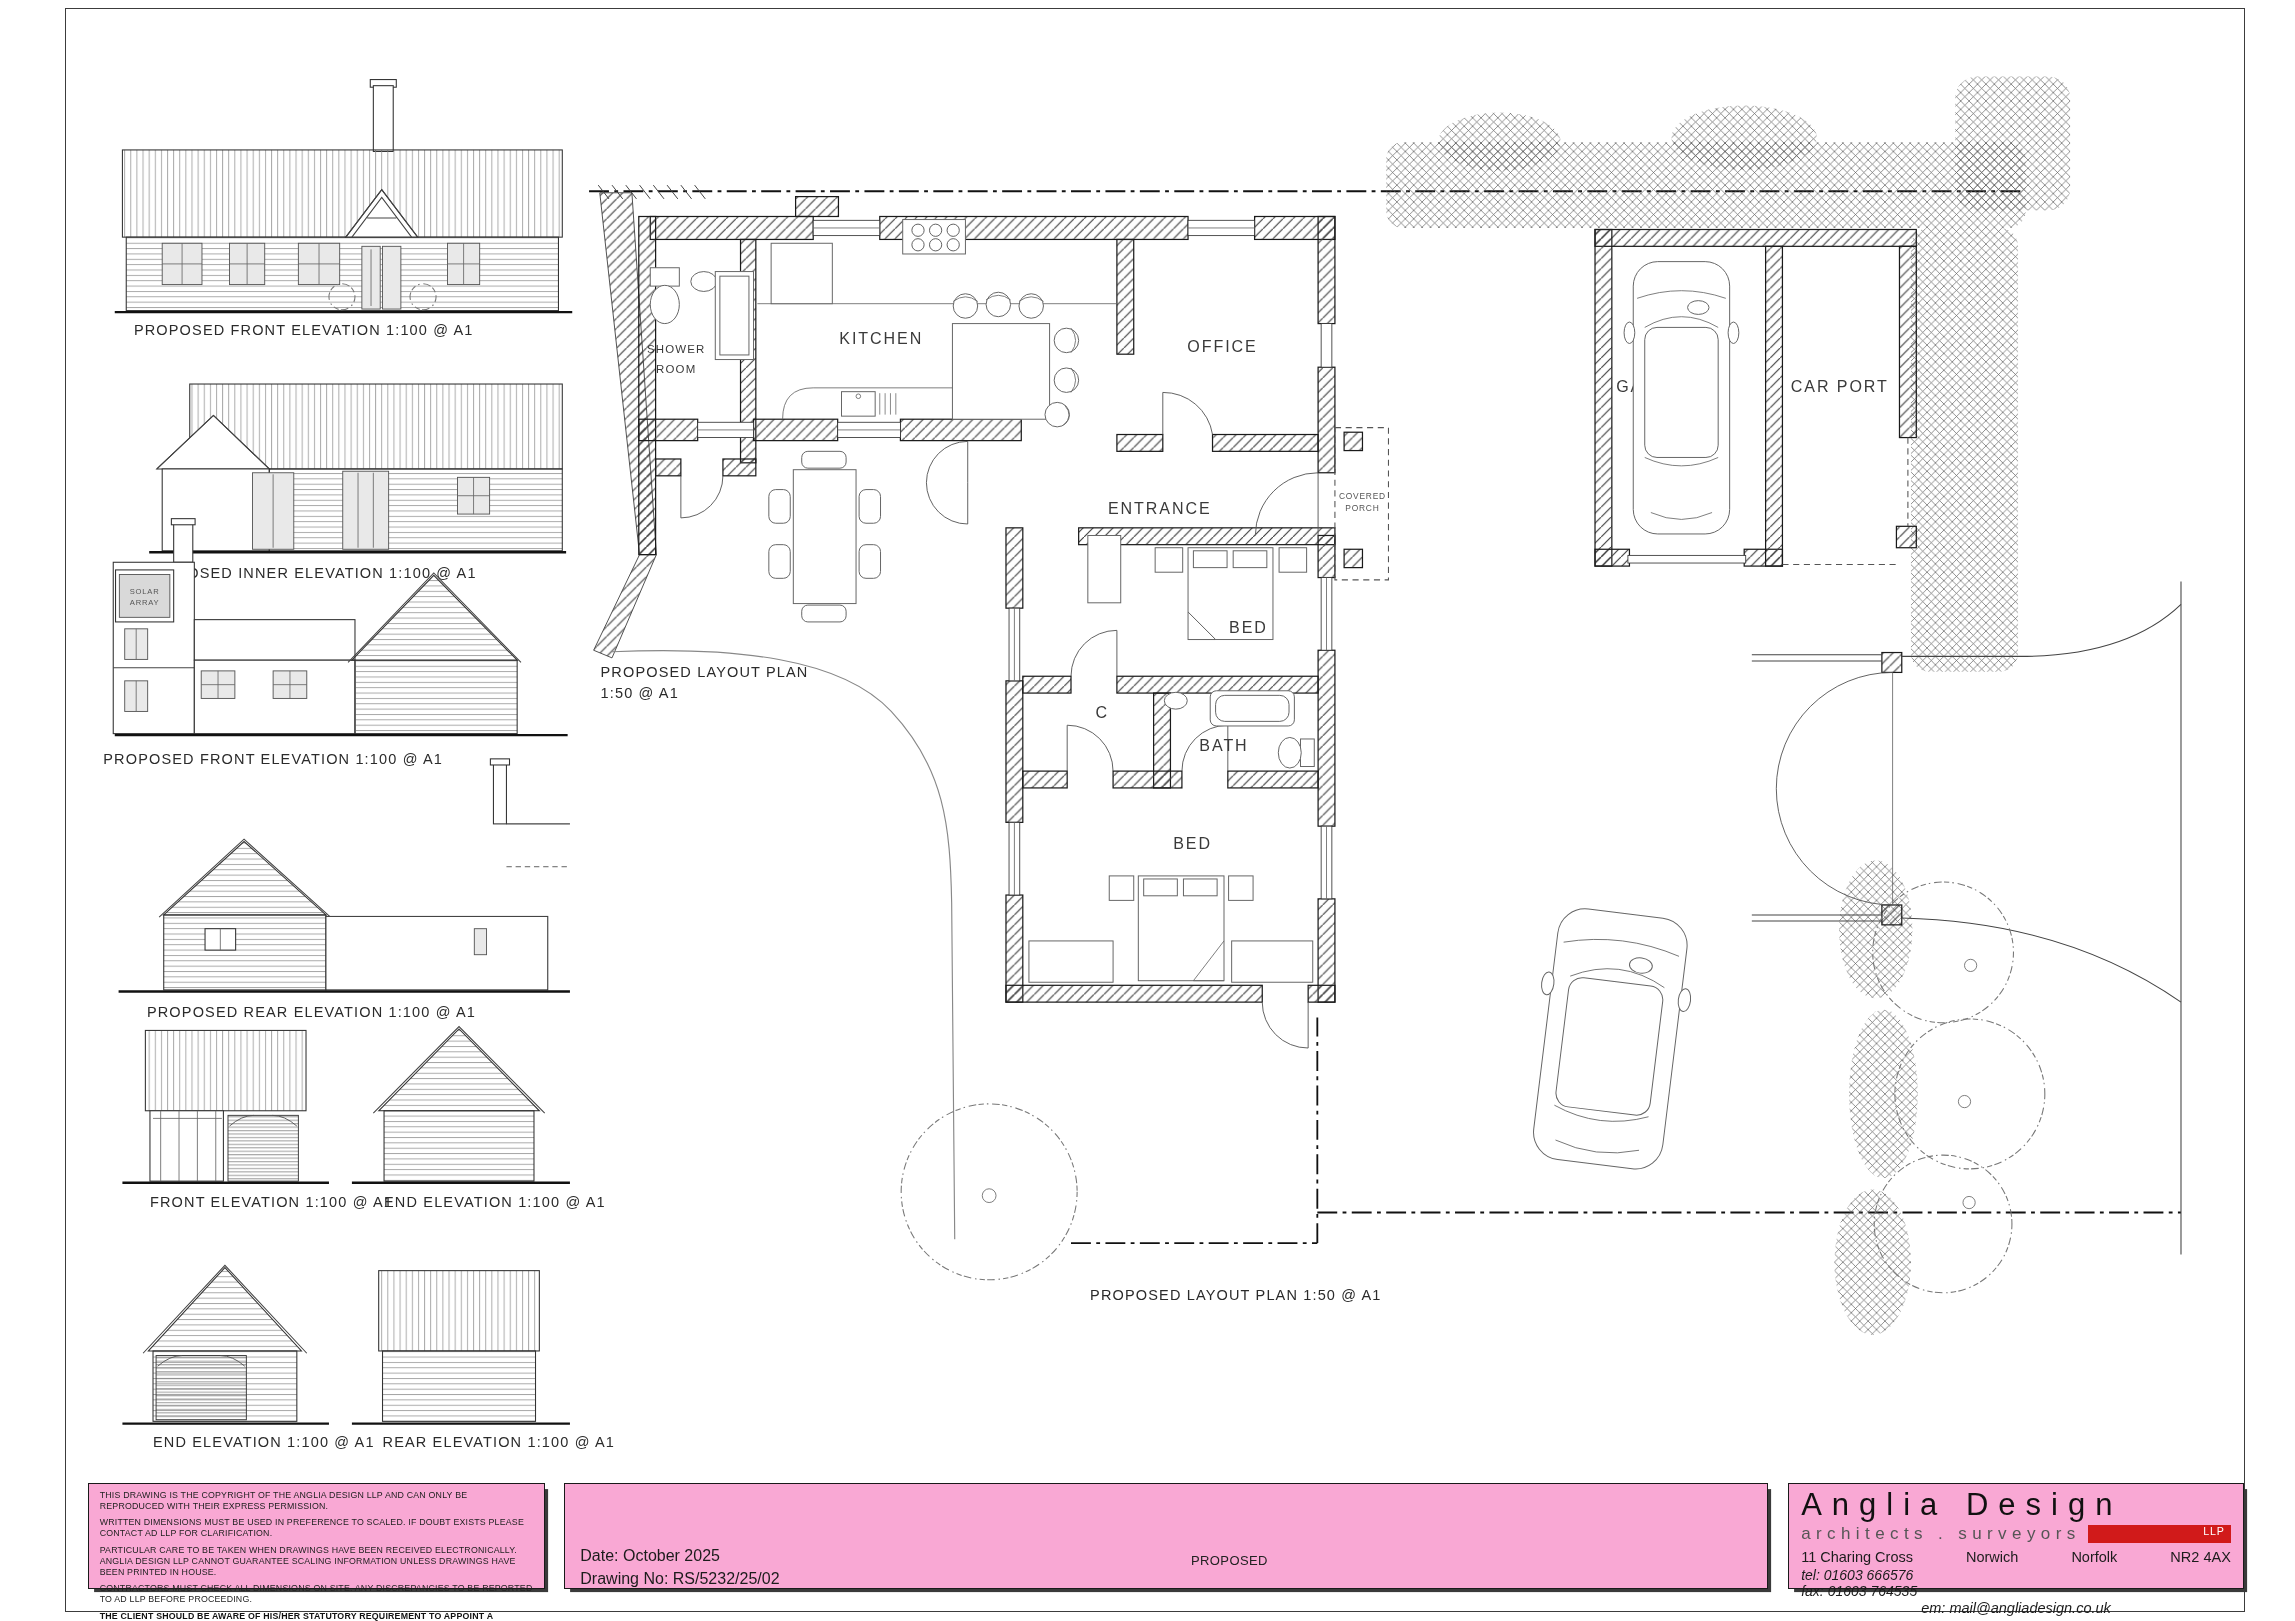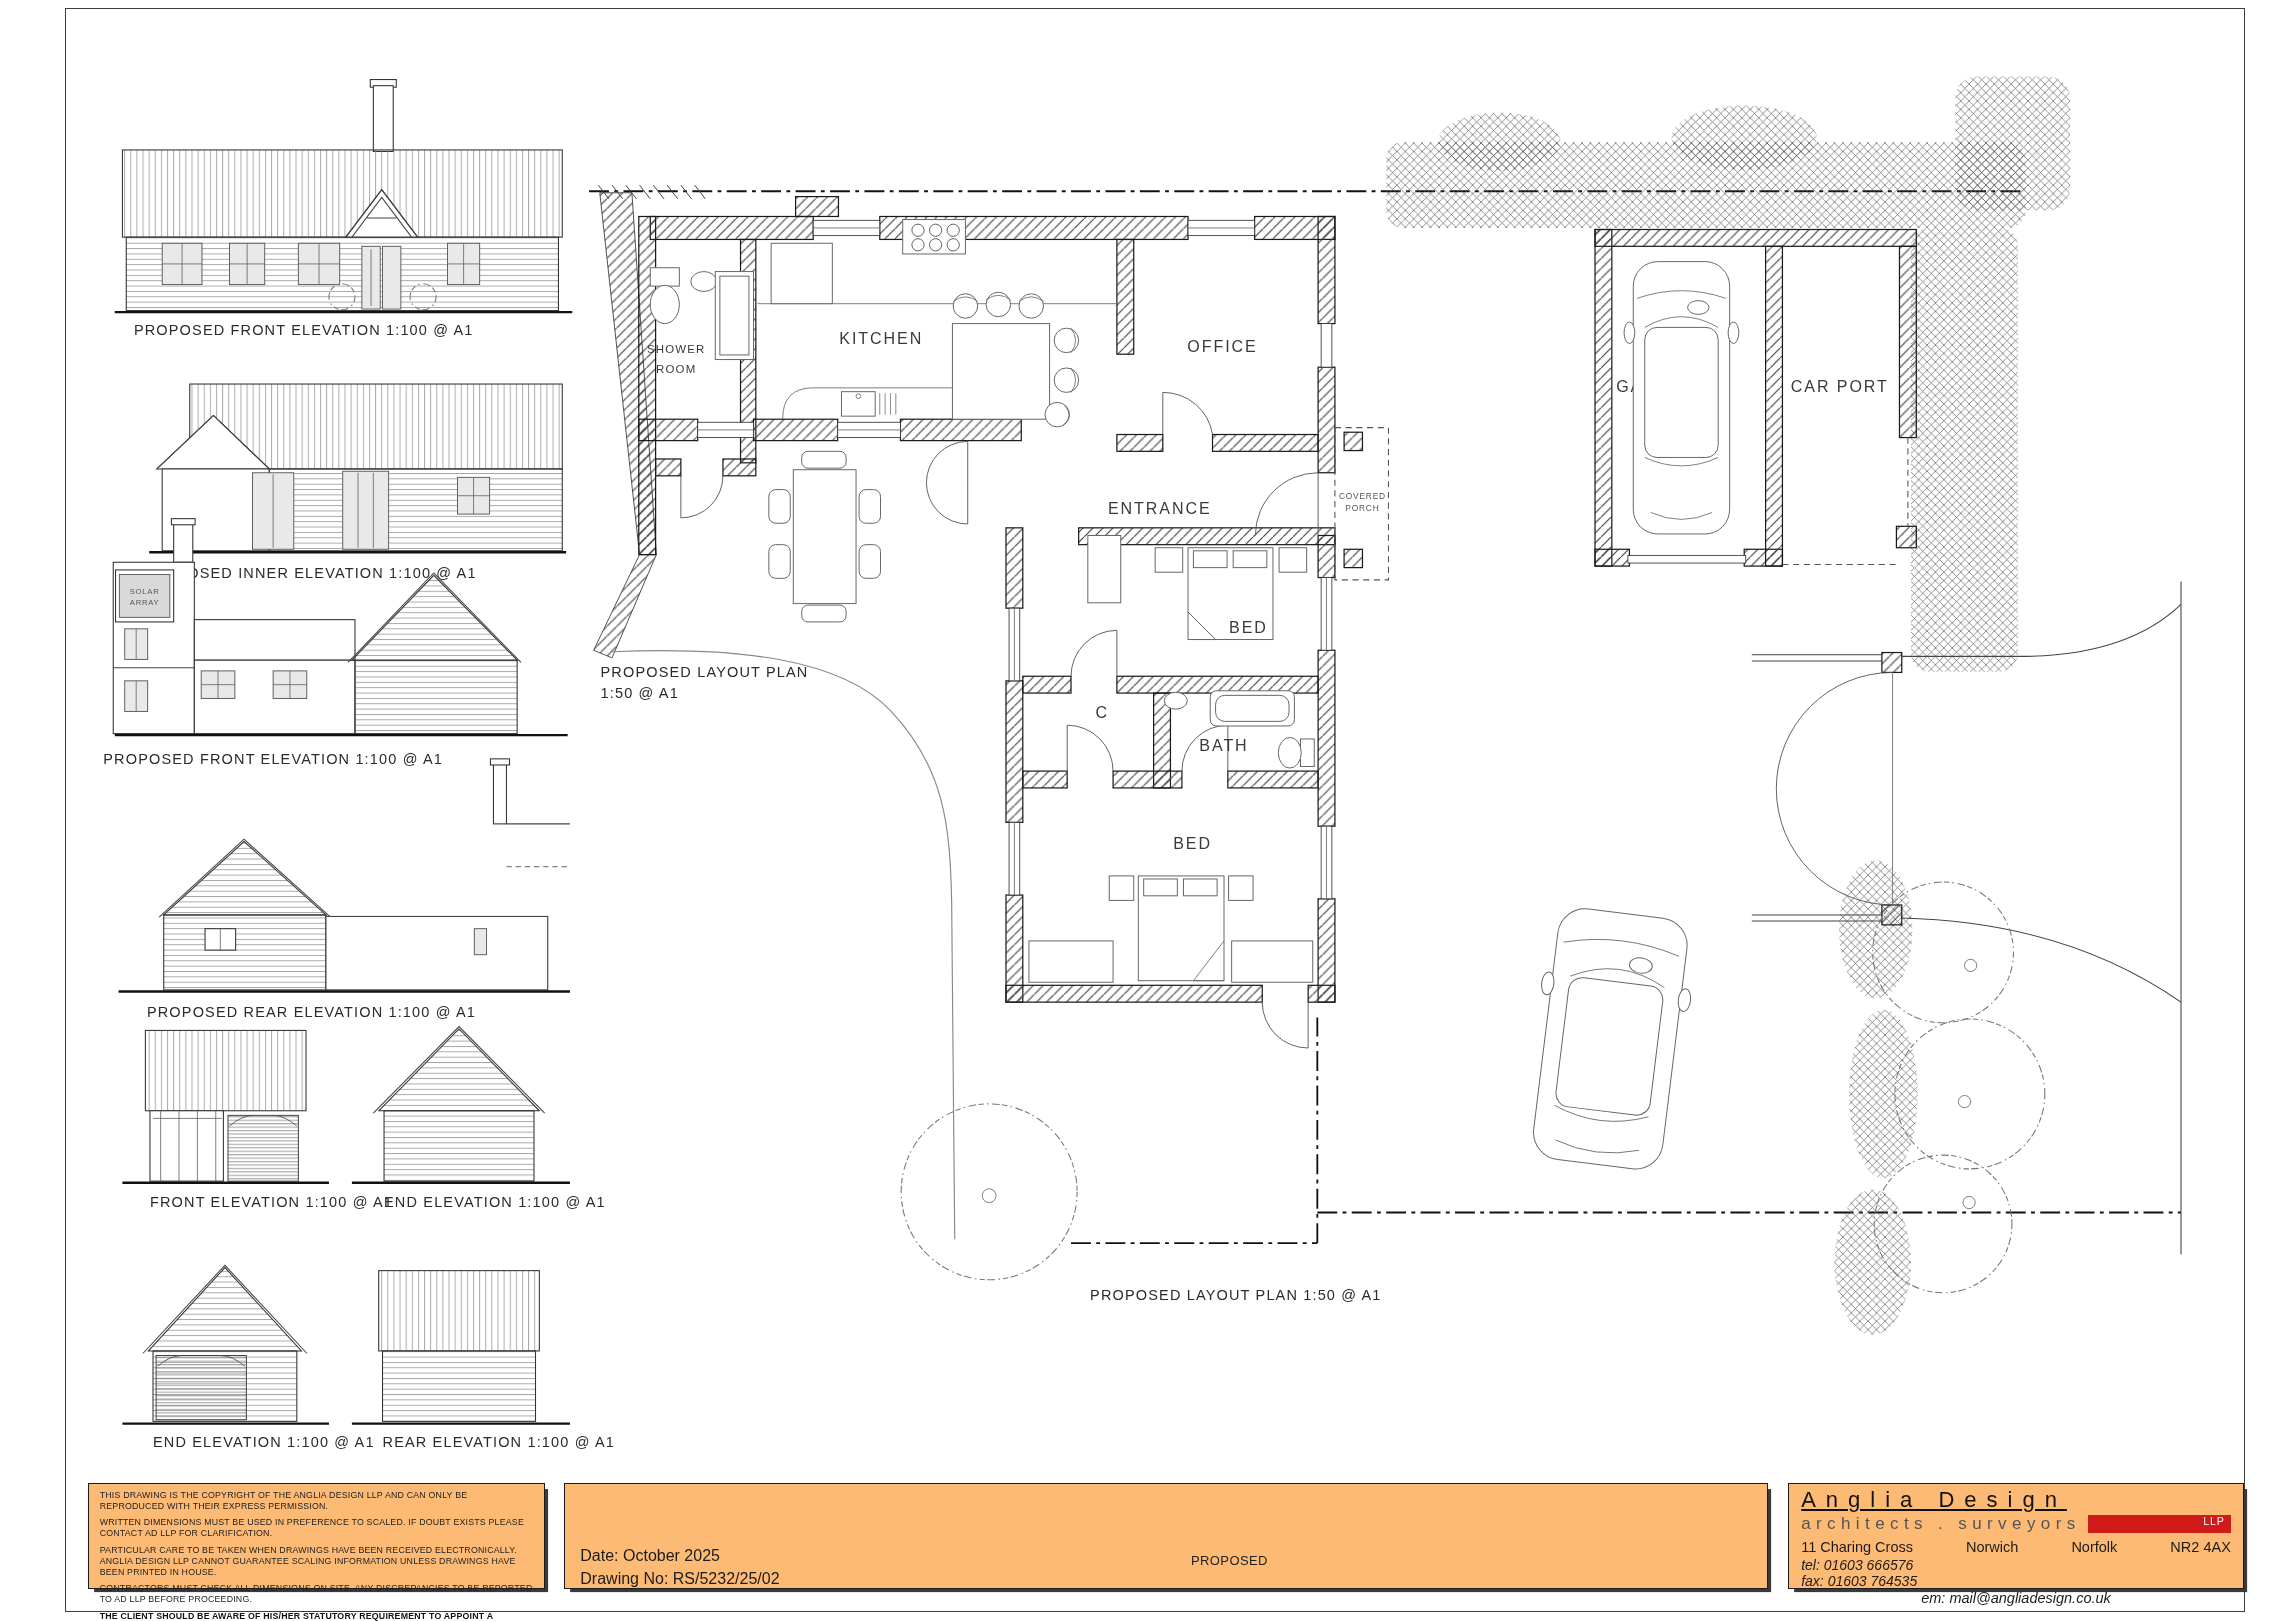--- a/index.html
+++ b/index.html
@@ -29,33 +29,33 @@
   .glz{fill:#e9e9e9;stroke:#555;stroke-width:1.2;}
 
   text{font-family:"Liberation Sans", sans-serif;}
   .cap{font-size:19px;letter-spacing:1.5px;fill:#2b2b2b;}
   .room{font-size:21px;letter-spacing:2.5px;fill:#3a3a3a;}
   .room-s{font-size:15px;letter-spacing:1.5px;fill:#3a3a3a;}
   .tiny{font-size:11px;letter-spacing:1px;fill:#555;}
   .solar{font-size:10px;letter-spacing:1px;fill:#555;}
 
   
-  .tb{position:absolute;background:#fdba74;border:1.9px solid #1a1a1a;
+  .tb{position:absolute;background:#f9a8d4;border:1.9px solid #1a1a1a;
       box-shadow:4.6px 4.6px 0 -1.5px #3a3a3a;box-sizing:border-box;}
   #tb-notes{left:88px;top:1483px;width:457px;height:106px;padding:6.1px 10.7px;}
   #tb-notes p{margin:0 0 5.4px 0;font-size:8.8px;line-height:1.25;letter-spacing:0.2px;color:#222;}
   #tb-notes p.bold{font-weight:bold;color:#111;}
   #tb-main{left:564px;top:1483px;width:1204px;height:106px;}
   .addr{position:absolute;left:15.3px;top:6.1px;font-size:22px;line-height:1.18;color:#1c1c1c;}
   .date{position:absolute;left:15.3px;top:63px;font-size:16px;color:#1c1c1c;}
   .dwg{position:absolute;left:15.3px;top:86px;font-size:16px;color:#1c1c1c;}
   .sheet-title{position:absolute;left:624px;top:20px;font-size:41px;letter-spacing:0.8px;color:#111;}
   .sheet-sub{position:absolute;left:626px;top:69px;font-size:13px;letter-spacing:0.4px;color:#222;}
   #tb-firm{left:1788px;top:1483px;width:456px;height:106px;padding:3.1px 12.2px 0 12.2px;}
-  .firm-name{font-size:22px;letter-spacing:10px;color:#111;white-space:nowrap;text-decoration:underline;}
+  .firm-name{font-size:31px;letter-spacing:10px;color:#111;white-space:nowrap;}
   .firm-row{display:flex;align-items:center;margin-top:0.8px;}
   .firm-tag{font-size:17px;letter-spacing:5.4px;color:#555;white-space:nowrap;}
   .accent-bar{flex:1;height:17.6px;margin-left:7.7px;background:#d11a1a;display:flex;
               align-items:flex-start;justify-content:flex-end;padding-right:6.1px;}
   .accent-bar span{color:#fff;font-size:10.7px;letter-spacing:0.8px;}
   .firm-addr{display:flex;justify-content:space-between;font-size:14.5px;color:#1c1c1c;margin-top:5.4px;}
   .firm-tel{display:flex;justify-content:space-between;font-size:14px;font-style:italic;color:#1c1c1c;margin-top:1.5px;flex-direction:column;}
   .firm-em{text-align:center;font-size:14.5px;font-style:italic;color:#1c1c1c;margin-top:0.8px;}
 </style>
 </head>

